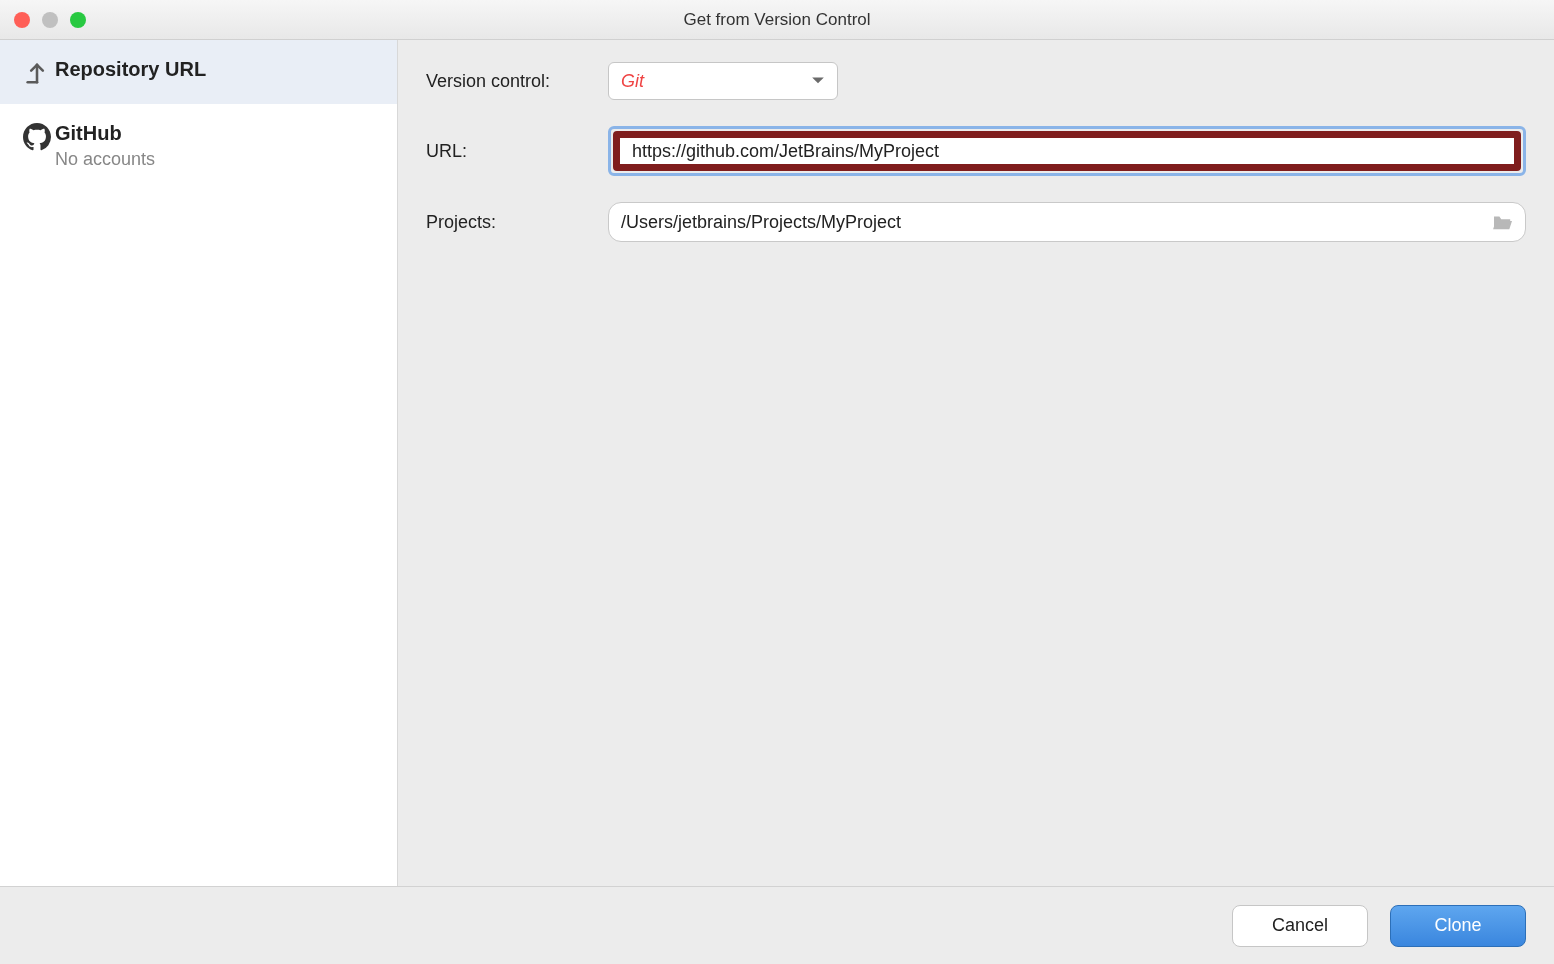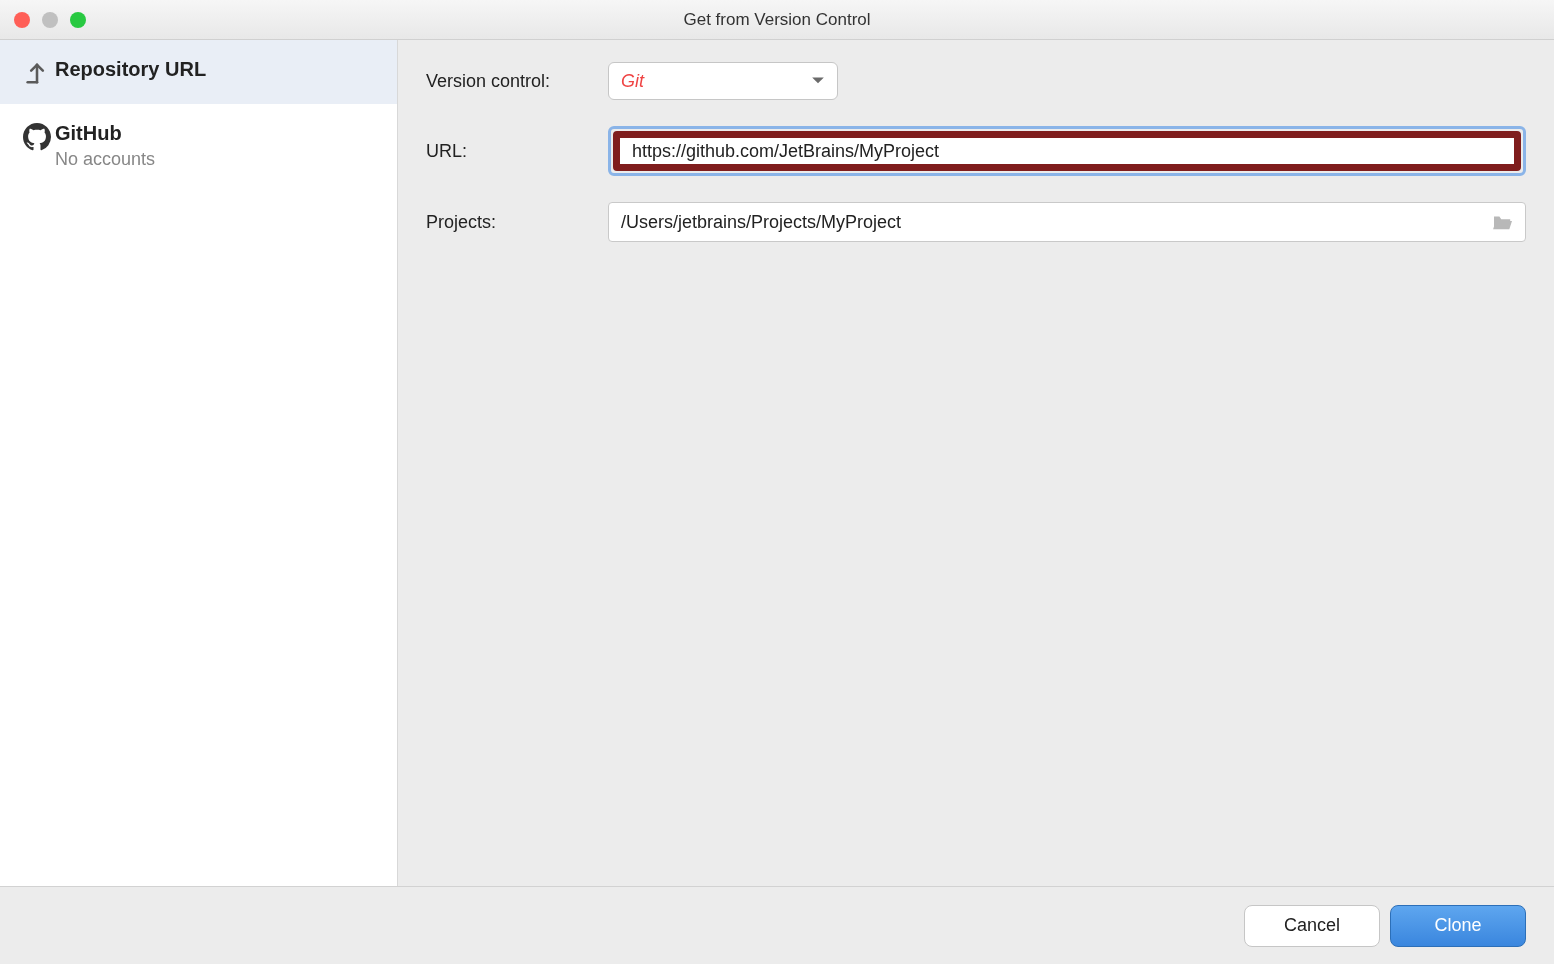--- a/index.html
+++ b/index.html
@@ -134,21 +134,21 @@
     }
     .focus-ring .text-input {
       border: 7px solid #7f1d1d;
     }
     .dir-wrap {
       flex: 1;
       display: flex;
       align-items: center;
       height: 40px;
       border: 1px solid #c9c9c9;
-      border-radius: 4px;
+      border-radius: 13px;
       background: #ffffff;
     }
     .dir-input {
       flex: 1;
       height: 100%;
       border: none;
       background: transparent;
       font-size: 18px;
       padding: 0 12px;
       color: #222;
@@ -164,21 +164,21 @@
       cursor: pointer;
     }
     .footer {
       height: 78px;
       background: #ececec;
       border-top: 1px solid #d2d2d2;
       display: flex;
       align-items: center;
       justify-content: flex-end;
       padding: 0 28px;
-      gap: 10px;
+      gap: 22px;
     }
     .btn {
       height: 42px;
       min-width: 136px;
       border-radius: 8px;
       font-size: 18px;
       cursor: pointer;
       font-family: inherit;
     }
     .btn-default {

